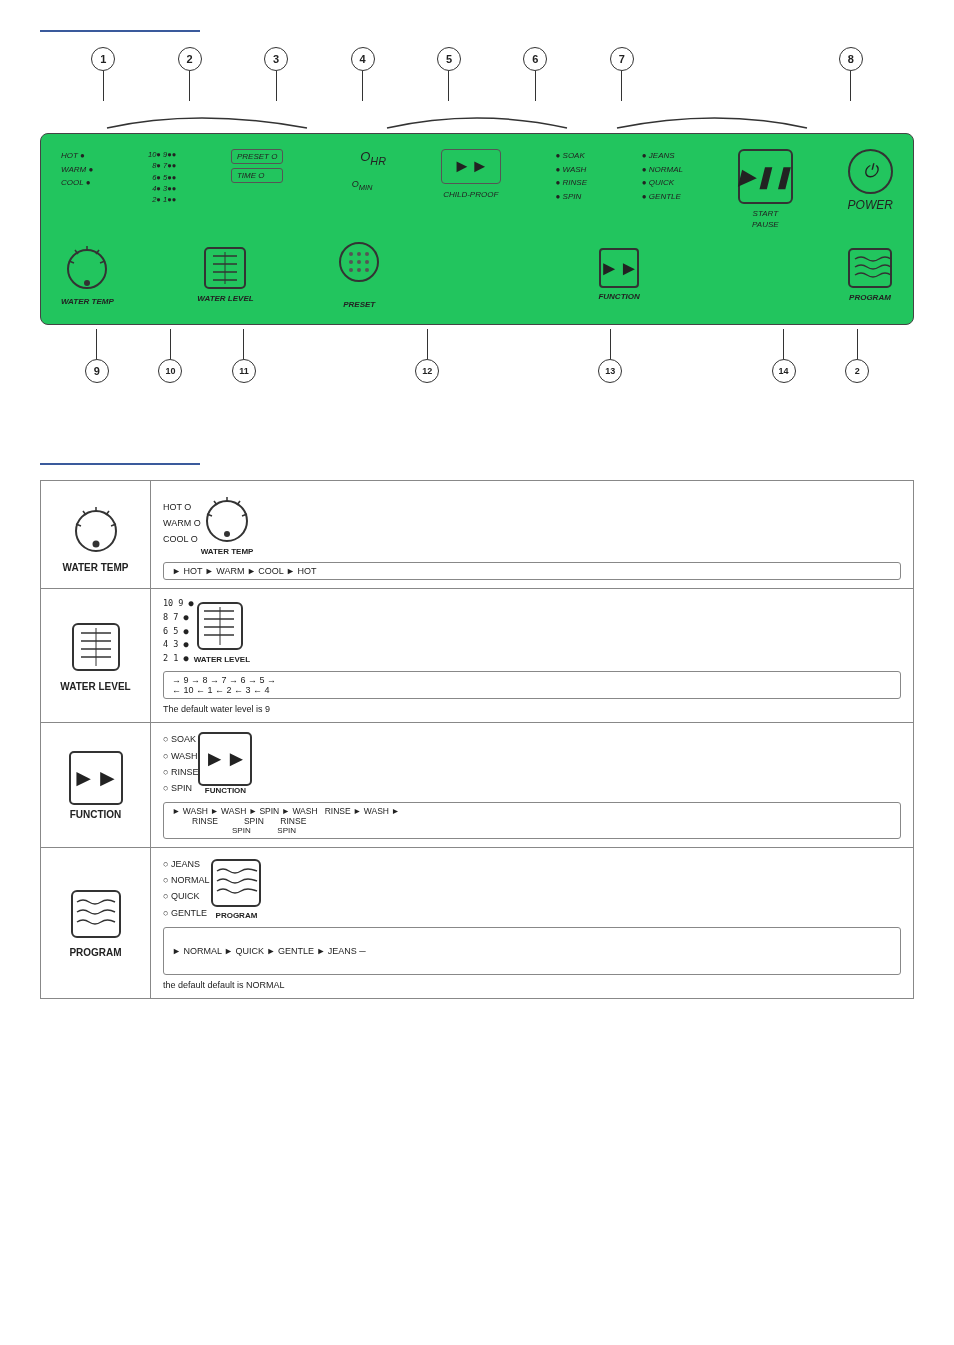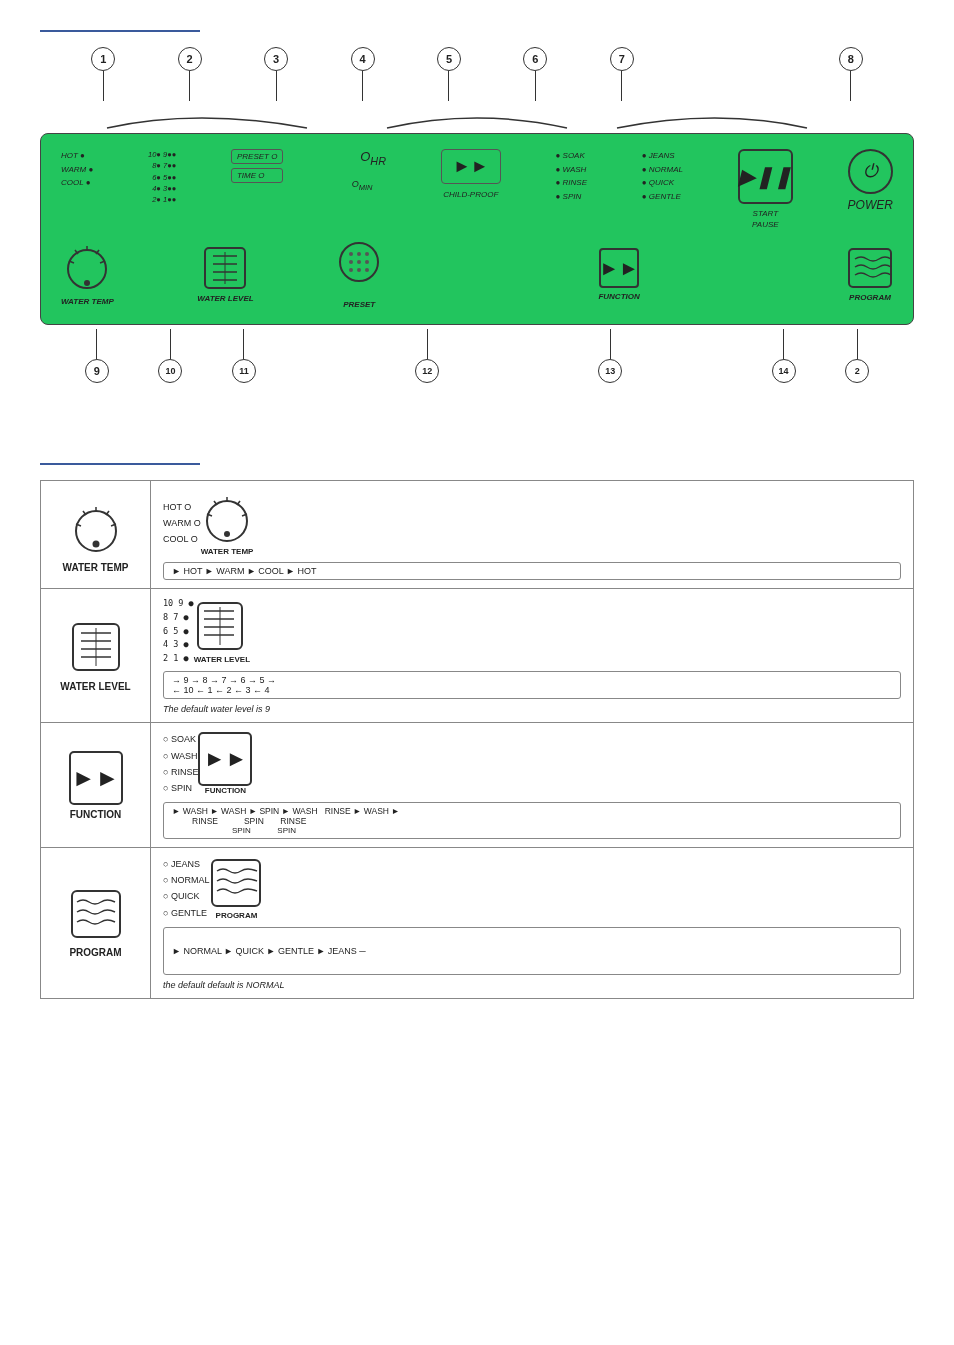--- a/index.html
+++ b/index.html
@@ -145,21 +145,20 @@
     }
 
     .detail-content-inner {
       display: flex;
       align-items: center;
     }
 
     .note-text {
       font-size: 9px;
       margin-top: 5px;
-      font-style: italic;
     }
 
     .callout-item {
       display: flex;
       flex-direction: column;
       align-items: center;
     }
 
     .callout-line {
       width: 1px;

